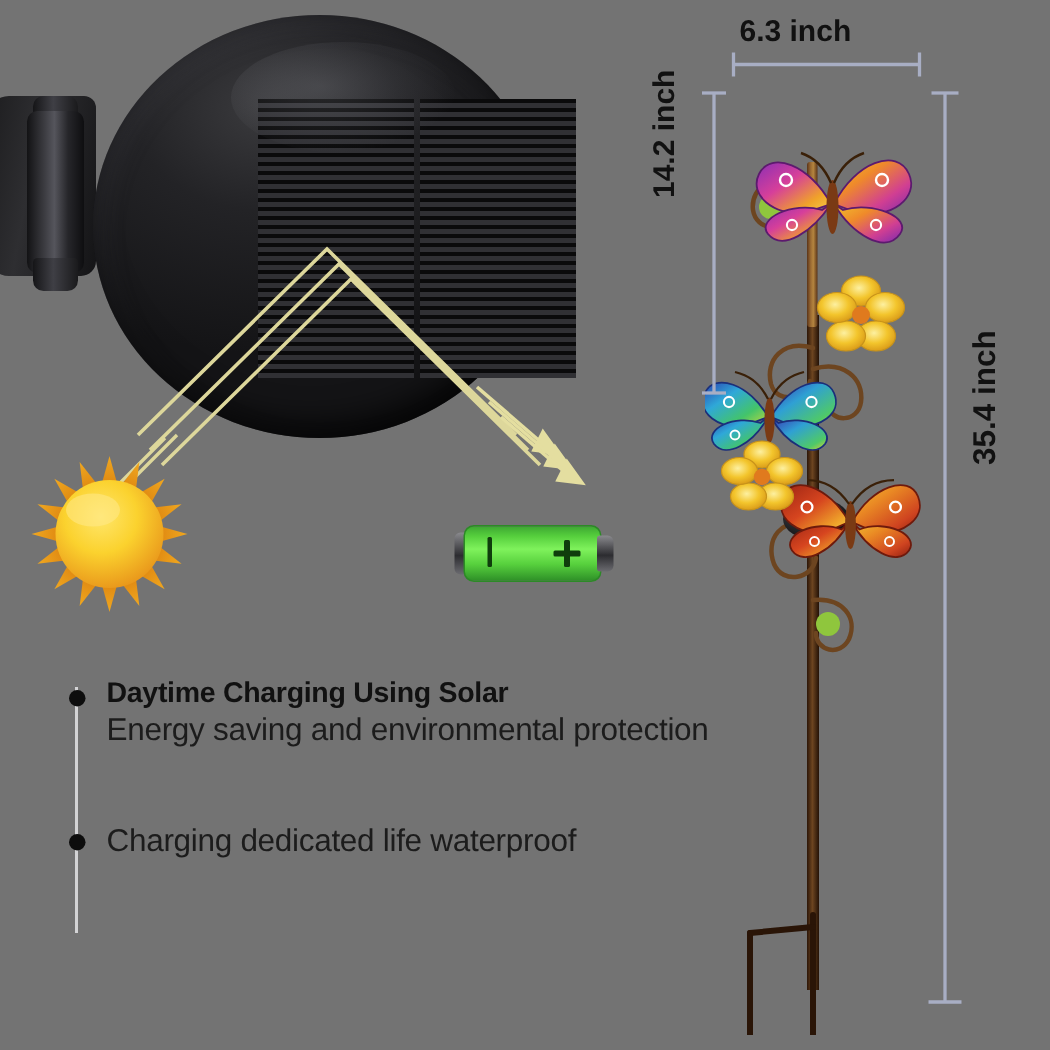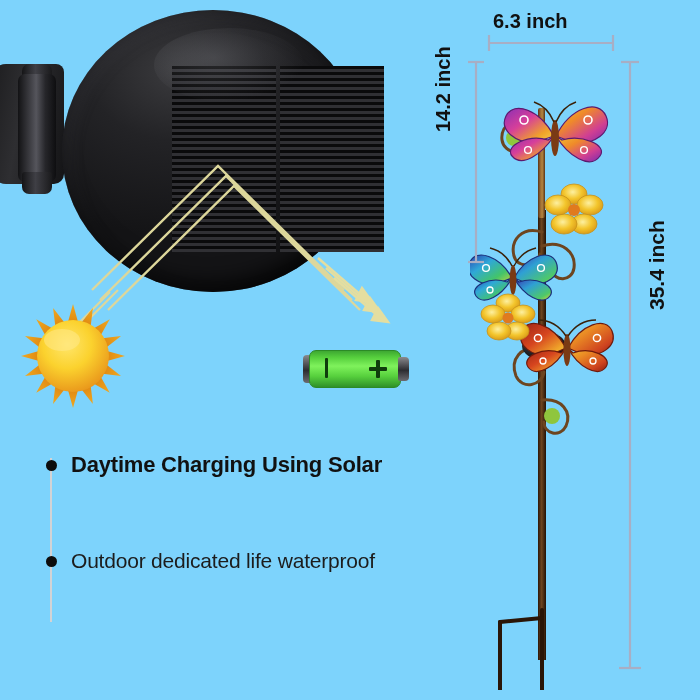--- a/index.html
+++ b/index.html
@@ -7,21 +7,21 @@
     padding: 0;
     background: #ffffff;
   }
   body {
     font-family: "Liberation Sans", sans-serif;
   }
   #page {
     position: relative;
     width: 700px;
     height: 700px;
-    background: #7dd3fc;
+    background: #737373;
     overflow: hidden;
   }
 
   
   #solar-panel-group {
     position: absolute;
     left: 0px;
     top: 4px;
     width: 400px;
     height: 310px;
@@ -216,21 +216,21 @@
     top: 8px;
     width: 11px;
     height: 11px;
     border-radius: 50%;
     background: #0d0d0d;
   }
   .feature-text {
     margin-left: 27px;
   }
   .feature-title {
-    font-size: 22px;
+    font-size: 19px;
     font-weight: bold;
     color: #111111;
     letter-spacing: -0.2px;
     line-height: 1.18;
     white-space: nowrap;
   }
   .feature-sub {
     font-size: 21px;
     font-weight: normal;
     color: #1c1c1c;
@@ -539,24 +539,25 @@
   <div id="dim-height-label">14.2 inch</div>
   <div id="dim-total-label">35.4 inch</div>
 
   <div id="feature-list">
     <div id="feature-rail"></div>
 
     <div class="feature-item" style="top:0px;">
       <div class="feature-bullet"></div>
       <div class="feature-text">
         <div class="feature-title">Daytime Charging Using Solar</div>
+        <div class="feature-sub">Energy saving and environmental protection</div>
       </div>
     </div>
 
     <div class="feature-item" style="top:96px;">
       <div class="feature-bullet"></div>
       <div class="feature-text">
-        <div class="feature-sub">Outdoor dedicated life waterproof</div>
+        <div class="feature-sub">Charging dedicated life waterproof</div>
       </div>
     </div>
   </div>
 
 </div>
 
 </body></html>

